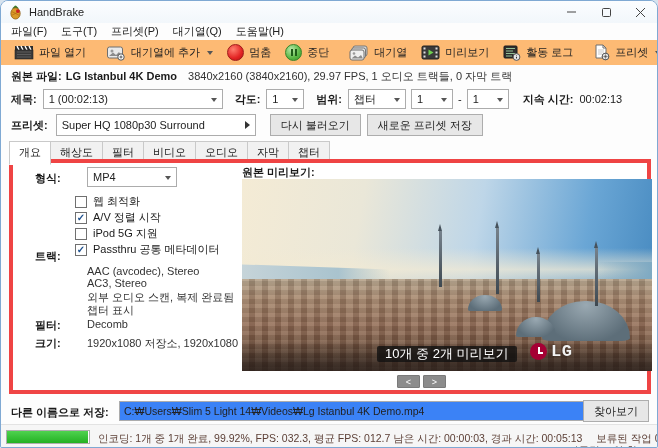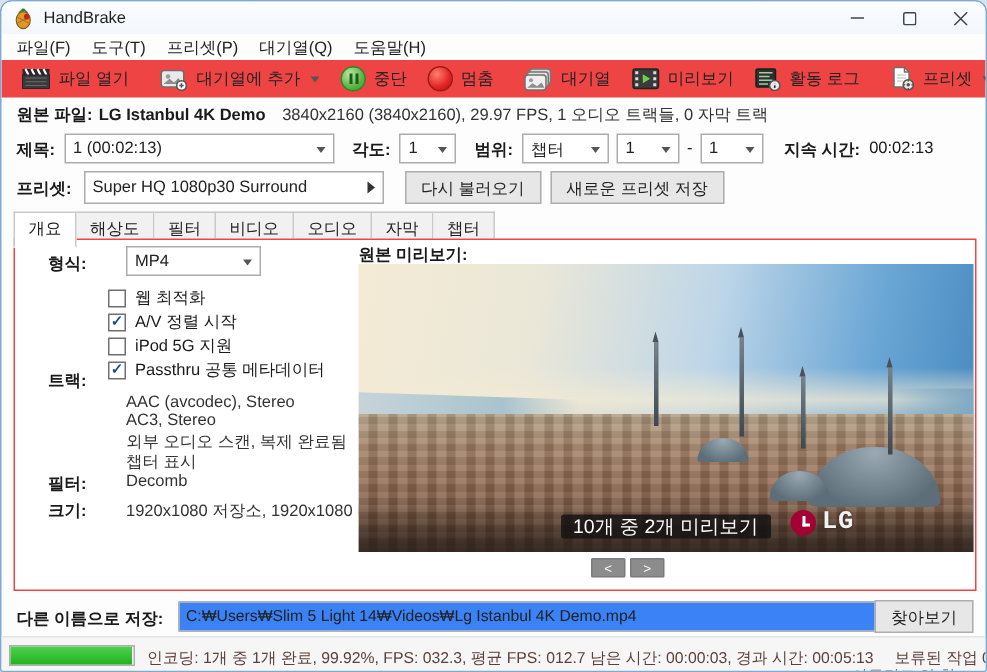--- a/index.html
+++ b/index.html
@@ -13,21 +13,21 @@
   .titlebar { position:absolute; left:0; top:0; width:100%; height:22px;
     background:linear-gradient(#fbfdff,#f2f7fb); display:flex; align-items:center; }
   .tb-title { font-size:11px; color:#222; margin-left:6px; }
   .win-controls { position:absolute; right:0; top:0; height:22px; display:flex; }
   .win-btn { width:34px; height:22px; display:flex; align-items:center; justify-content:center; cursor:default; }
   .win-btn svg { display:block; }
   
   .menubar { position:absolute; left:0; top:22px; width:100%; height:17px; display:flex; align-items:center; padding-left:3px; background:#fdfdfd; }
   .menu-item { padding:1px 7px; color:#222; }
   
-  .toolbar { position:absolute; left:0; top:39px; width:100%; height:25px; display:flex; align-items:center; padding-left:6px; background:#ef4444; }
+  .toolbar { position:absolute; left:0; top:39px; width:100%; height:25px; display:flex; align-items:center; padding-left:6px; background:#fdba74; }
   .tbtn { display:flex; align-items:center; gap:5px; padding:2px 7px; border-radius:2px; color:#222; white-space:nowrap; }
   .tsep { width:1px; height:18px; background:#dcdcdc; margin:0 3px; }
   .caret-down { width:0; height:0; border-left:3px solid transparent; border-right:3px solid transparent; border-top:4px solid #555; display:inline-block; margin-left:2px; }
   .circle-stop { width:17px; height:17px; border-radius:50%; background:radial-gradient(circle at 35% 30%, #ff7d6e, #e32424 60%, #b51212); border:1px solid #9e1a1a; }
   .circle-pause { width:17px; height:17px; border-radius:50%; background:radial-gradient(circle at 35% 30%, #b9e8a8, #58b643 60%, #3c9630); border:1px solid #35842b; display:flex; align-items:center; justify-content:center; gap:2px; }
   .circle-pause i { display:block; width:2px; height:7px; background:#1d5c18; }
   
   .source-row { position:absolute; left:10px; top:68px; white-space:nowrap; }
   .bold { font-weight:bold; }
   .source-row .details { margin-left:8px; color:#333; }
@@ -40,21 +40,21 @@
   .title-row { position:absolute; left:10px; top:88px; display:flex; align-items:center; }
   .title-row .lbl { font-weight:bold; margin-right:6px; }
   .preset-row { position:absolute; left:10px; top:113px; display:flex; align-items:center; }
   .preset-row .lbl { font-weight:bold; margin-right:8px; }
   
   .tabs { position:absolute; left:8px; top:140px; display:flex; }
   .tab { padding:3px 9px 4px; border:1px solid #c9c9c9; border-left:none; background:#f1f1f1; color:#222; position:relative; }
   .tab:first-child { border-left:1px solid #c9c9c9; }
   .tab.active { background:#fff; border-bottom:1px solid #fff; z-index:2; }
   
-  .panel { position:absolute; left:8px; top:158px; width:642px; height:235px; border:1px solid #ef4444; background:#fff; }
+  .panel { position:absolute; left:8px; top:158px; width:642px; height:235px; border:4px solid #ef4444; background:#fff; }
   .f-lbl { position:absolute; font-weight:bold; color:#1a1a1a; }
   .f-val { position:absolute; color:#333; white-space:nowrap; }
   .chk-row { position:absolute; left:62px; display:flex; align-items:center; gap:6px; }
   .chk-box { width:12px; height:12px; border:1px solid #707070; background:#fff; display:flex; align-items:center; justify-content:center; font-size:10px; line-height:10px; color:#1b4e8d; font-weight:bold; }
   
   .pv-lbl { position:absolute; left:229px; top:2px; font-weight:bold; }
   .pv { position:absolute; left:229px; top:16px; width:410px; height:192px; overflow:hidden;
     background:linear-gradient(100deg,#f4ebd5 0%,#eae7d8 28%,#bed6e8 55%,#6aa6d5 80%,#4286bd 100%); }
   .pv-haze { position:absolute; left:0; top:36%; width:100%; height:20%; background:linear-gradient(to bottom, rgba(255,250,235,0), rgba(242,234,212,.75) 55%, rgba(214,203,180,.25)); }
   .pv-sea-l { position:absolute; left:0; top:46%; width:36%; height:13%; background:linear-gradient(to right,#c6d4d9,#a9c3ce 65%,rgba(169,195,206,0)); transform:skewY(2deg); }
@@ -145,29 +145,29 @@
         <rect x="1.5" y="2" width="15" height="11" rx="2" fill="#e9e9e9" stroke="#6f6f6f"></rect>
         <circle cx="6" cy="6" r="1.5" fill="#9a9a9a"></circle>
         <path d="M3 11 L7 7.5 L10 10 L13 7 L15.5 11 Z" fill="#8c8c8c"></path>
         <circle cx="15" cy="12" r="3.2" fill="#fff" stroke="#555"></circle>
         <path d="M15 10.5 V13.5 M13.5 12 H16.5" stroke="#555" stroke-width="1"></path>
       </svg>
       <span>대기열에 추가</span>
       <span class="caret-down"></span>
     </div>
     <div class="tbtn">
+      <span class="circle-stop"></span>
+      <span>멈춤</span>
+    </div>
+    <div class="tbtn">
       <span class="circle-pause">
           <i></i>
           <i></i>
         </span>
       <span>중단</span>
-    </div>
-    <div class="tbtn">
-      <span class="circle-stop"></span>
-      <span>멈춤</span>
     </div>
     <div class="tsep"></div>
     <div class="tbtn">
       <svg width="20" height="16" viewBox="0 0 20 16">
         <rect x="4" y="1" width="14" height="10" rx="2" fill="#d6d6d6" stroke="#777"></rect>
         <rect x="2.5" y="3" width="14" height="10" rx="2" fill="#e4e4e4" stroke="#777"></rect>
         <rect x="1" y="5" width="14" height="10" rx="2" fill="#efefef" stroke="#6f6f6f"></rect>
         <circle cx="5" cy="8.5" r="1.3" fill="#9a9a9a"></circle>
         <path d="M2.5 13.5 L6 10.5 L9 12.5 L12 10 L14 13.5 Z" fill="#8c8c8c"></path>
       </svg>

